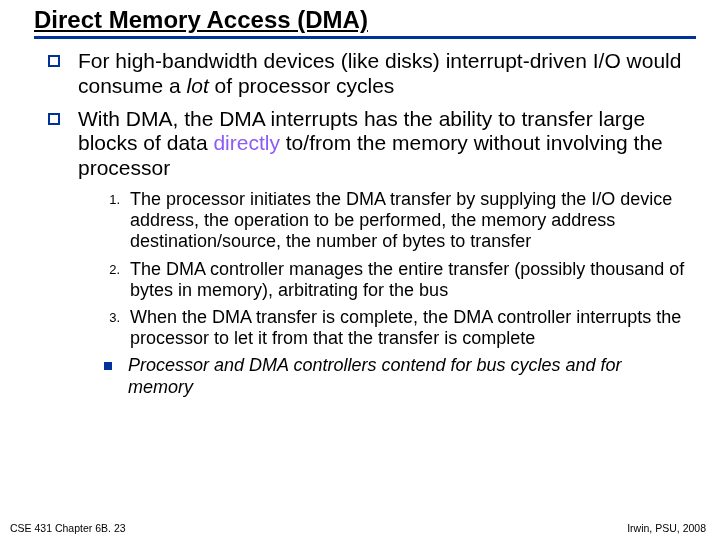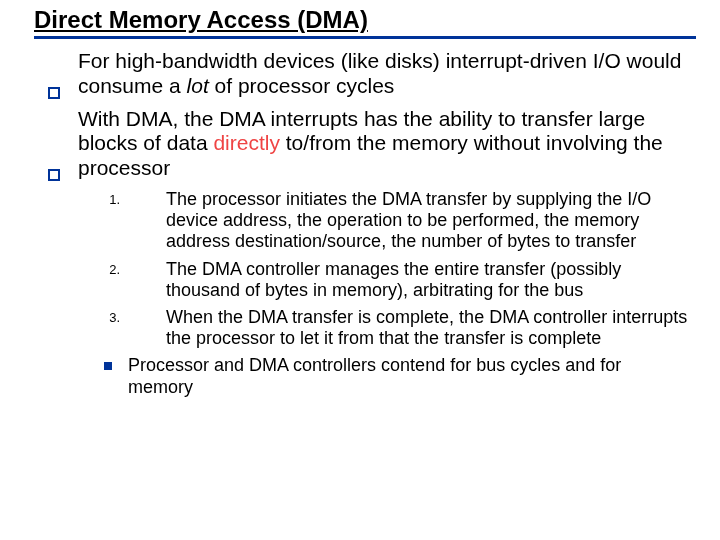--- a/index.html
+++ b/index.html
@@ -1,33 +1,33 @@
 <!DOCTYPE html>
 <html><head>
 <meta charset="utf-8">
 <style>
   * { margin: 0; padding: 0; box-sizing: border-box; }
   html, body { width: 720px; height: 540px; background: #fff; font-family: Arial, Helvetica, sans-serif; color: #000; }
   .slide { width: 720px; height: 540px; position: relative; padding: 6px 20px 0 20px; }
   .title-wrap { border-bottom: 3px solid #003399; padding-bottom: 2px; margin-bottom: 10px; margin-left: 14px; margin-right: 4px; }
   .title { font-size: 24px; font-weight: bold; text-decoration: underline; }
   .content { padding-left: 28px; padding-right: 10px; }
-  .b1 { display: flex; margin-bottom: 8px; align-items: flex-end; }
+  .b1 { display: flex; margin-bottom: 8px; }
   .b1 .mk { width: 12px; height: 12px; border: 2px solid #003399; margin-top: 6px; margin-right: 18px; flex: 0 0 auto; }
   .b1 .tx { font-size: 21px; line-height: 1.18; }
   .numlist { margin: 6px 0 6px 56px; }
   .n1 { display: flex; margin-bottom: 6px; }
   .n1 .num { font-size: 13px; width: 26px; flex: 0 0 auto; text-align: right; padding-right: 10px; padding-top: 3px; }
-  .n1 .tx { font-size: 18px; line-height: 1.18; margin-left: 36px; }
+  .n1 .tx { font-size: 18px; line-height: 1.18; }
   .sublist { margin: 4px 0 0 56px; }
   .s1 { display: flex; }
   .s1 .dot { width: 8px; height: 8px; background: #003399; border-radius: 0; margin-top: 7px; margin-right: 16px; flex: 0 0 auto; }
-  .s1 .tx { font-size: 18px; line-height: 1.2; }
+  .s1 .tx { font-size: 18px; line-height: 1.2; font-style: italic; }
   .em-it { font-style: italic; }
-  .em-red { color: #ef4444; margin-top: 35px; }
+  .em-red { color: #8b5cf6; margin-top: 35px; }
   .footer { position: absolute; bottom: 6px; left: 10px; right: 14px; display: flex; justify-content: space-between; font-size: 10.5px; color: #000; }
   .footer .fl { }
   .footer .fr { }
 </style>
 </head>
 <body>
 
 <div class="slide">
 
   <div class="title-wrap">
@@ -68,14 +68,18 @@
 
     <div class="sublist">
       <div class="s1">
         <div class="dot"></div>
         <div class="tx">Processor and DMA controllers contend for bus cycles and for memory</div>
       </div>
     </div>
 
   </div>
 
+  <div class="footer">
+    <div class="fl">CSE 431  Chapter 6B. 23</div>
+    <div class="fr">Irwin, PSU, 2008</div>
+  </div>
 
 </div>
 
 </body></html>

